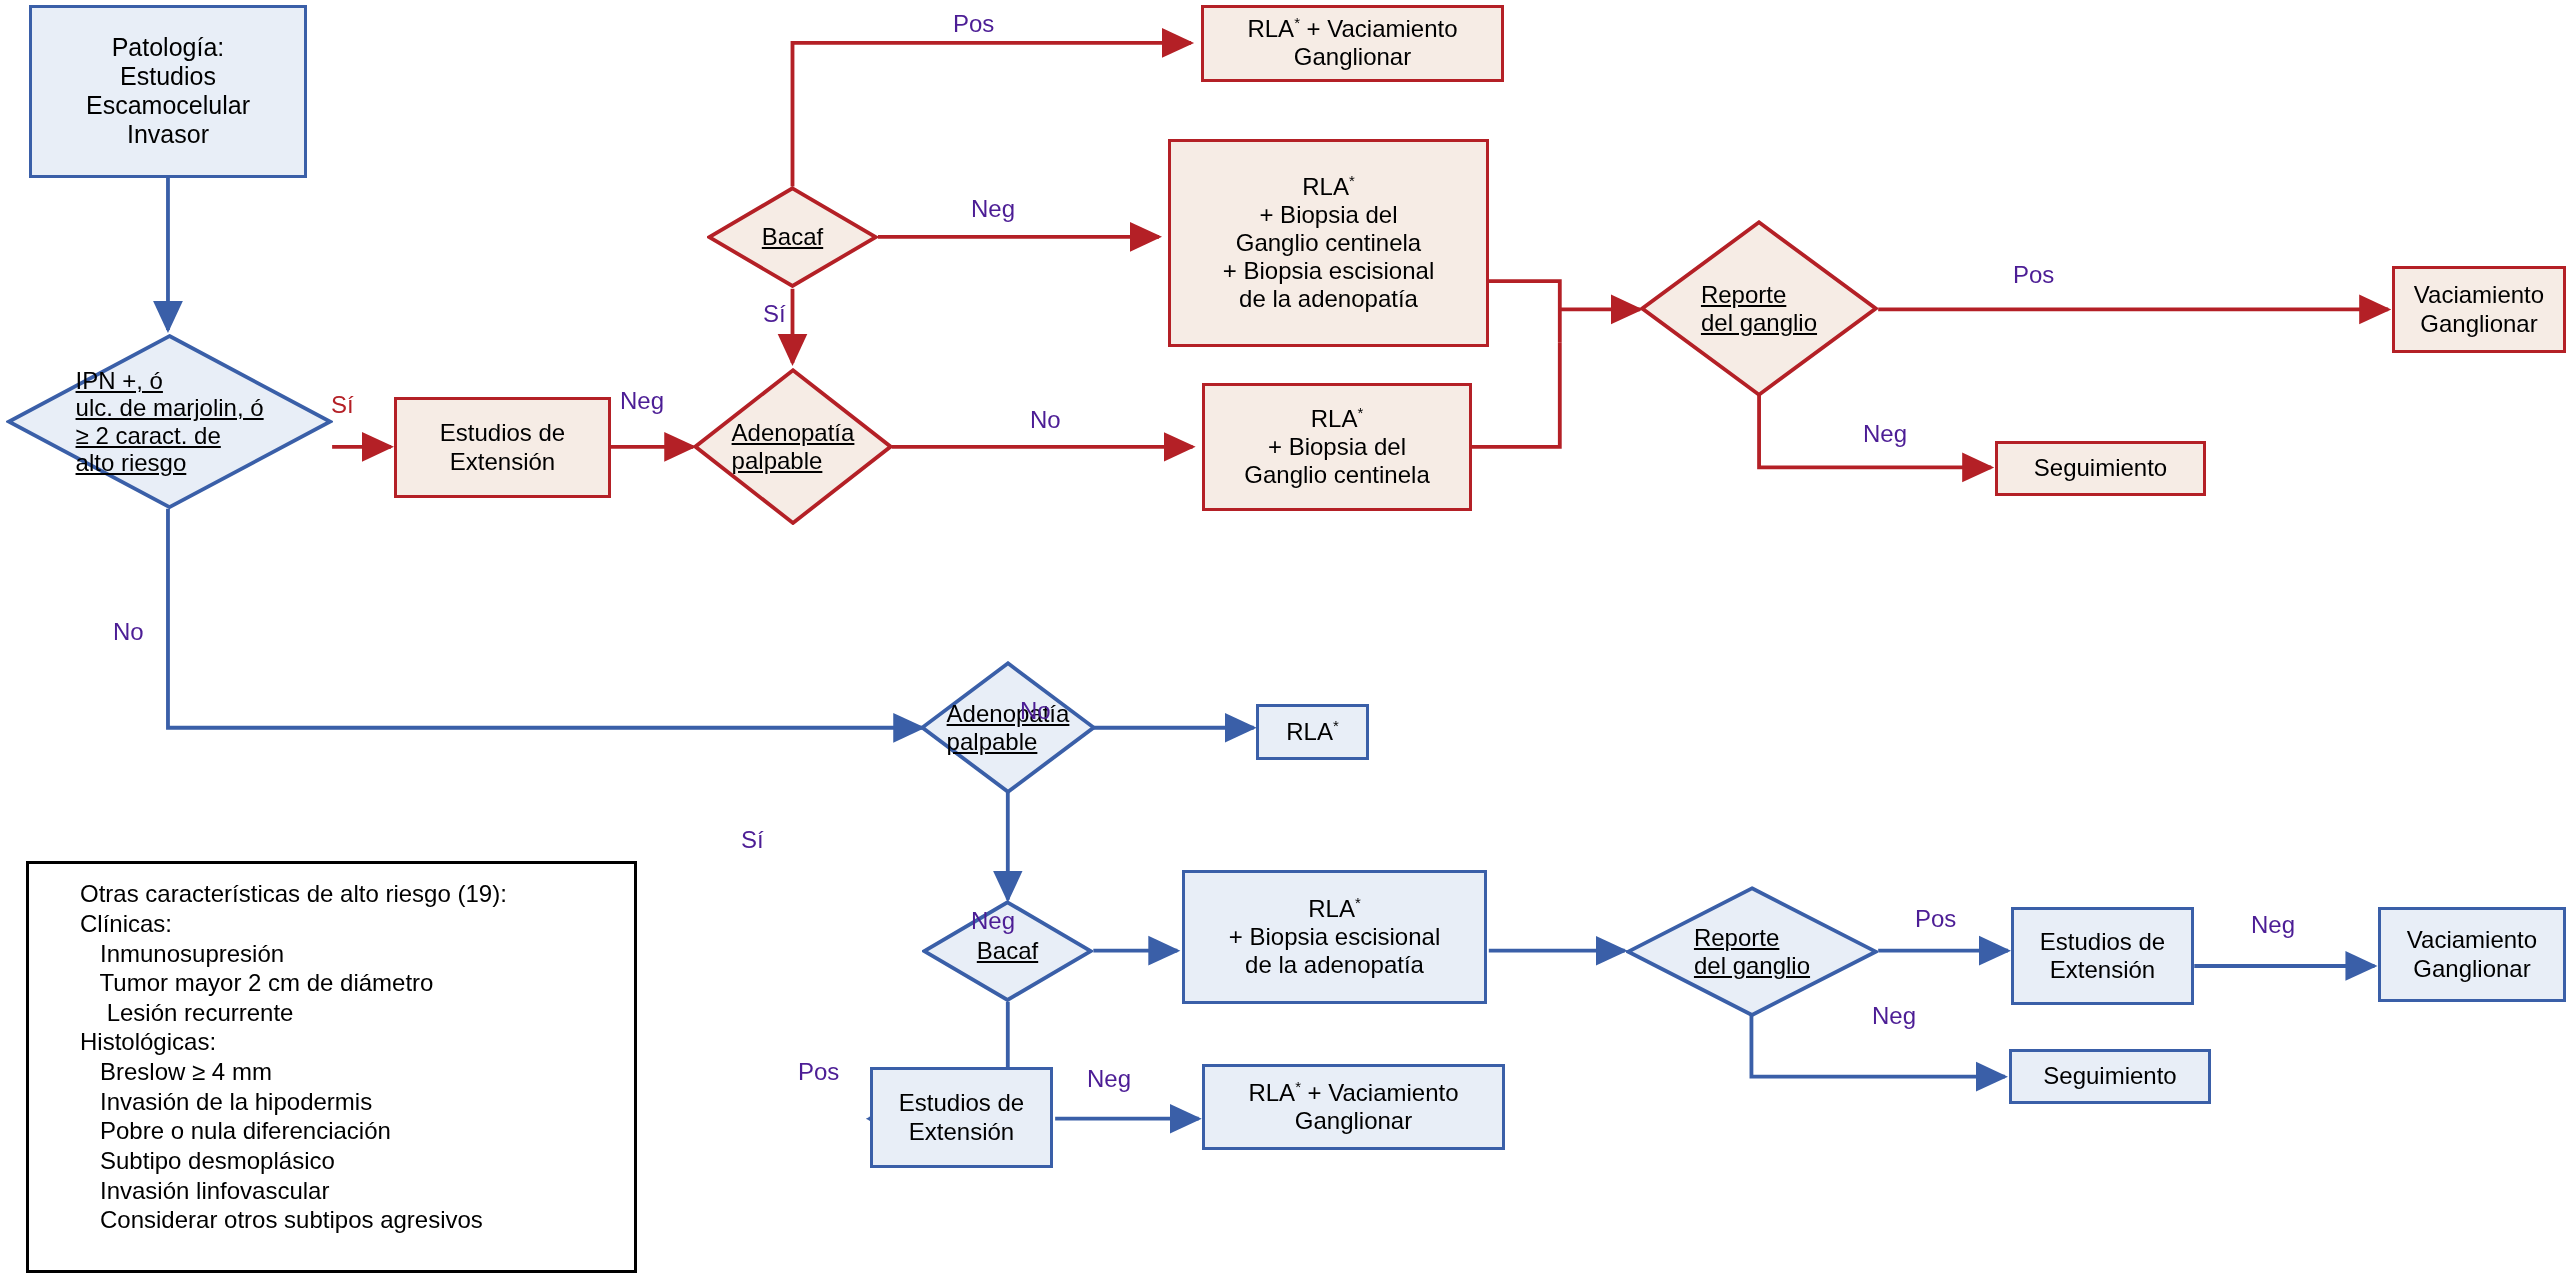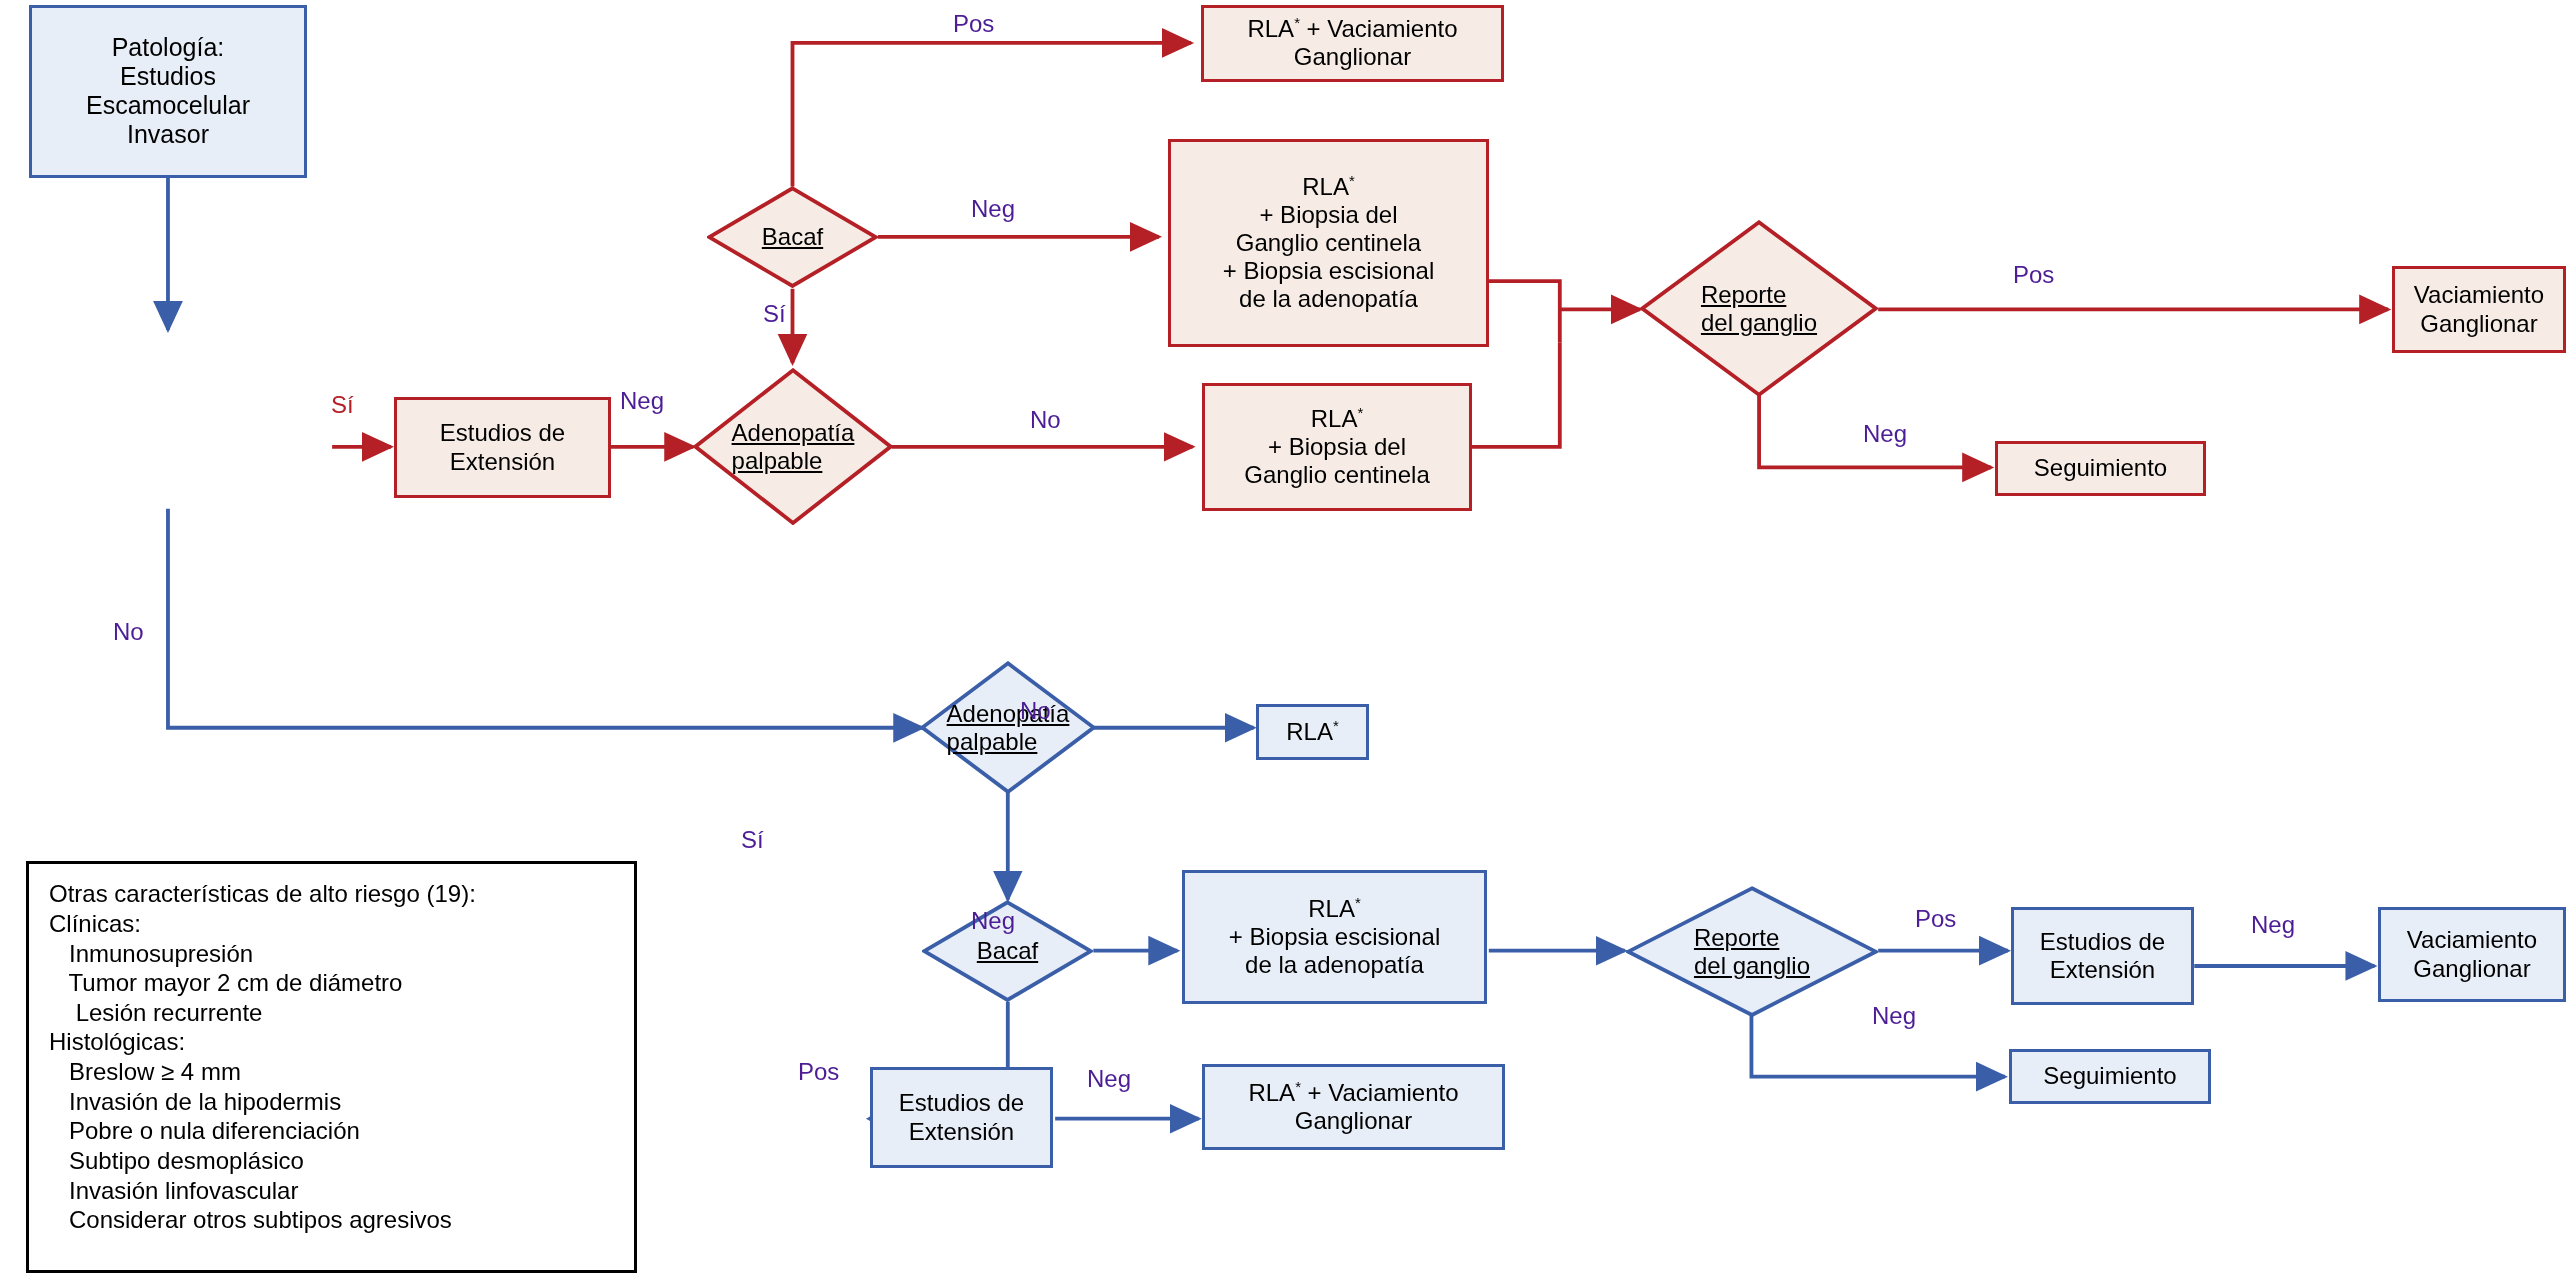--- a/index.html
+++ b/index.html
@@ -14,21 +14,21 @@
   .dia{position:absolute;box-sizing:border-box;}
   .dia .shape{position:absolute;inset:0;}
   .dia .lbl{position:absolute;inset:0;display:flex;align-items:center;justify-content:center;line-height:1.13;color:#000;text-decoration:underline;}
 
   .edgelbl{position:absolute;color:#4c1d95;white-space:nowrap;line-height:1;}
   .edgelbl.red{color:#b42026;}
 
   svg.wires{position:absolute;left:0;top:0;width:2576px;height:1283px;pointer-events:none;}
 
   .legend{position:absolute;border:3.1px solid #000;background:#fff;box-sizing:border-box;}
-  .legend .txt{white-space:pre;line-height:1.235;color:#000;}
+  .legend .txt{white-space:pre;line-height:1.235;color:#000;margin-left:31px;}
 
   sup{font-size:0.62em;vertical-align:super;line-height:0;}
 </style>
 </head>
 <body>
 
 <div id="canvas">
 
   <svg class="wires" viewBox="0 0 3374 1680">
     <defs>
@@ -93,20 +93,33 @@
 
   <div class="node box blue" style="left:29px;top:4.6px;width:278px;height:173px;font-size:25px;">
     <div>
       <div>Patología:</div>
       <div>Estudios</div>
       <div>Escamocelular</div>
       <div>Invasor</div>
     </div>
   </div>
 
+  <div class="dia" style="left:6.1px;top:333px;width:327px;height:177px;">
+    <svg class="shape" viewBox="0 0 428 232" preserveAspectRatio="none">
+      <polygon points="214,4 424,116 214,228 4,116" fill="#e8eef7" stroke="#3a5fa8" stroke-width="5"></polygon>
+    </svg>
+    <div class="lbl" style="font-size:24px;">
+      <div>
+        <div>IPN +, ó</div>
+        <div>ulc. de marjolin, ó</div>
+        <div>≥ 2 caract. de</div>
+        <div>alto riesgo</div>
+      </div>
+    </div>
+  </div>
 
   <div class="node box red" style="left:394px;top:397px;width:217px;height:101px;font-size:24px;">
     <div>
       <div>Estudios de</div>
       <div>Extensión</div>
     </div>
   </div>
 
   <div class="dia" style="left:707px;top:186px;width:171px;height:102px;">
     <svg class="shape" viewBox="0 0 224 134" preserveAspectRatio="none">

